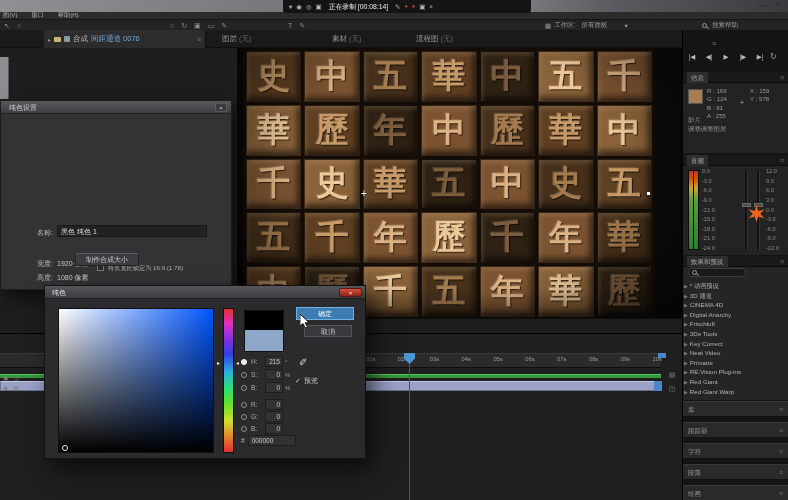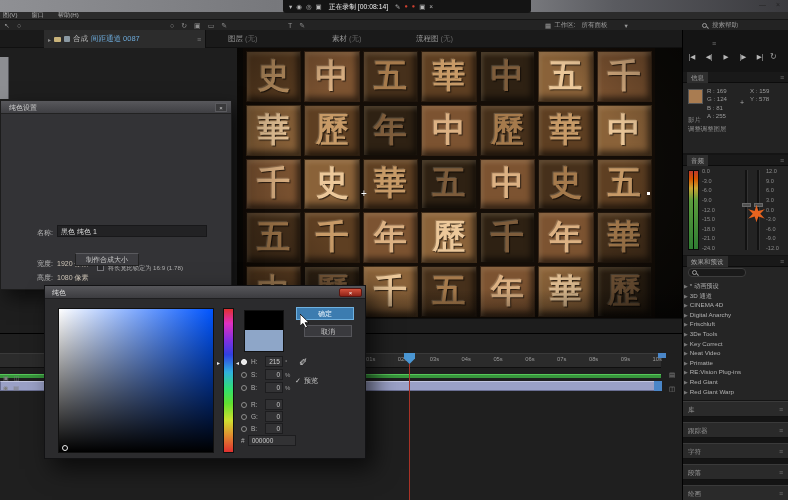--- a/index.html
+++ b/index.html
@@ -187,24 +187,24 @@
       <span>搜索帮助</span>
     </span>
   </div>
 
   <div class="abs" id="tabbar">
     <div id="tab-comp">
       <span class="tri">▸</span>
       <span class="ico folder"></span>
       <span class="ico film"></span>
       <span class="lab">合成</span>
-      <span class="name">间距通道 0087</span>
+      <span class="name">间距通道 0076</span>
       <span class="menu">≡</span>
     </div>
-    <span id="other-tabs"><span class="tab-idle" style="left:228px">图层 <span class="dim">(无)</span></span><span class="tab-idle" style="left:332px">素材 <span class="dim">(无)</span></span><span class="tab-idle" style="left:416px">流程图 <span class="dim">(无)</span></span></span>
+    <span id="other-tabs"><span class="tab-idle" style="left:222px">图层 <span class="dim">(无)</span></span><span class="tab-idle" style="left:332px">素材 <span class="dim">(无)</span></span><span class="tab-idle" style="left:416px">流程图 <span class="dim">(无)</span></span></span>
   </div>
 
   <div class="abs" id="proj-block"></div>
 
   <div class="abs" id="viewer">
     <div id="blocks">
         <span class="cell b1">史</span>
         <span class="cell b0">中</span>
         <span class="cell b3">五</span>
         <span class="cell b1">華</span>

